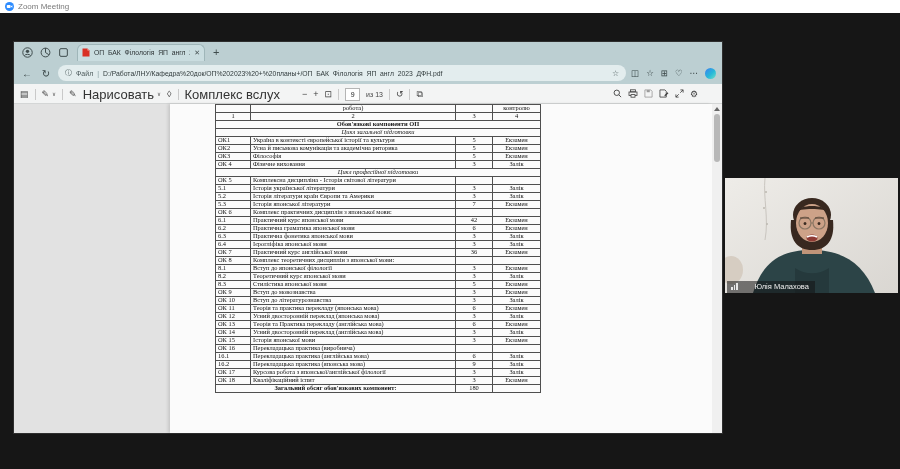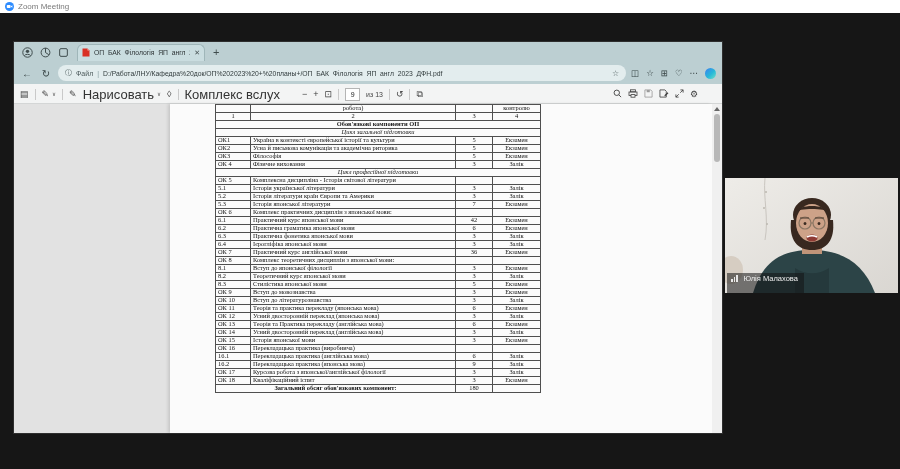--- a/index.html
+++ b/index.html
@@ -78,21 +78,21 @@
     overflow:hidden; white-space:nowrap; line-height:1; }
   .pdftable .ctr { text-align:center; padding:0 1px; }
   .pdftable .b { font-weight:bold; }
   .pdftable .i { font-style:italic; }
 
   
   .video { position:absolute; left:725px; top:178px; width:173px; height:115px;
     background:#000; overflow:hidden; }
   .video svg { display:block; }
   .nametag { position:absolute; left:2px; bottom:0; background:rgba(20,20,20,0.55);
-    display:flex; align-items:flex-end; gap:6px; padding:2px 6px 11px 4px; }
+    display:flex; align-items:flex-end; gap:17px; padding:2px 6px 3px 4px; }
   .nametag .nm { color:#efefef; font-size:7.5px; line-height:1; }
   .bars { display:flex; align-items:flex-end; gap:1px; }
   .bars span { width:1.5px; background:#e8e8e8; display:block; }
   .bars .b1{height:3px} .bars .b2{height:5px} .bars .b3{height:7px}
 </style>
 </head>
 <body>
 
 <div class="zoom-titlebar">
   <svg width="9" height="9" viewBox="0 0 10 10">

